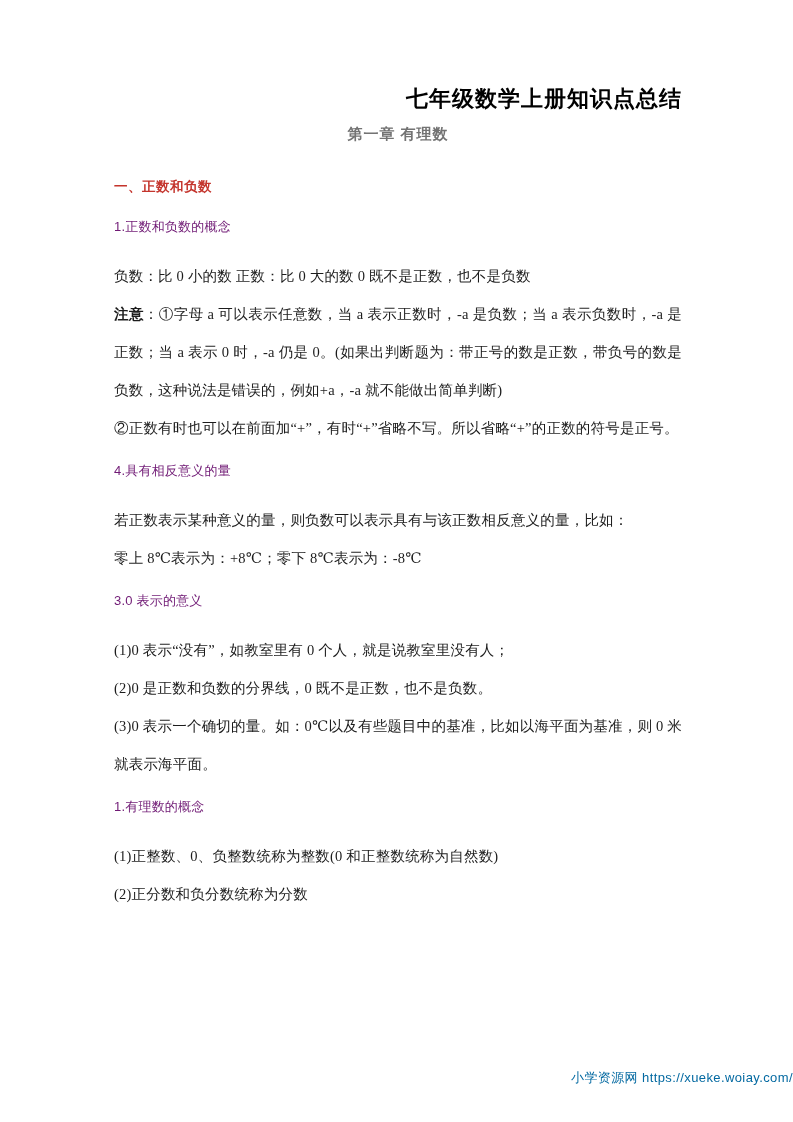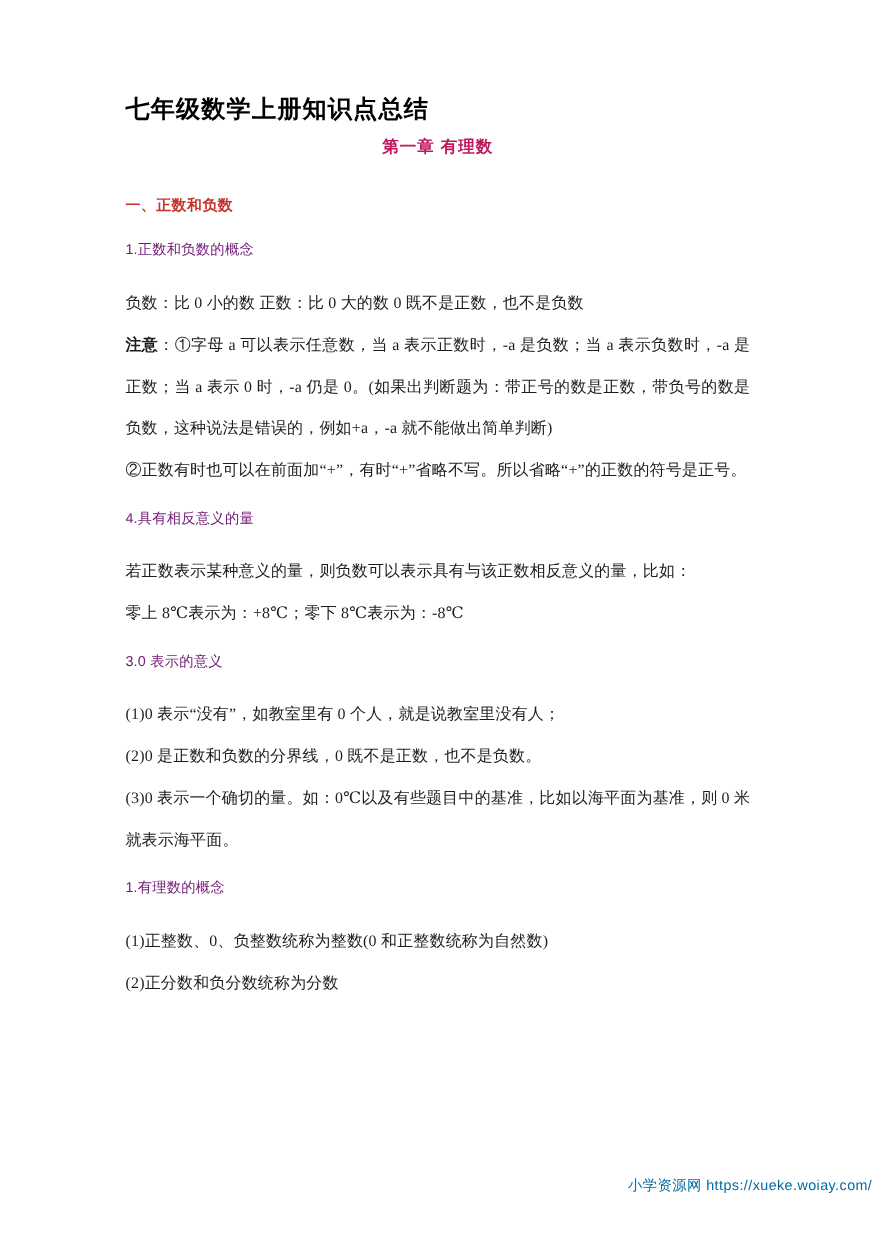--- a/index.html
+++ b/index.html
@@ -30,30 +30,30 @@
     top: 84px;
     width: 568px;
   }
 
   
   .doc-title {
     font-family: "Liberation Sans", "DejaVu Sans", sans-serif;
     font-size: 22px;
     font-weight: bold;
     color: #000000;
-    text-align: left;
+    text-align: right;
     letter-spacing: 1px;
     margin: 0 0 9px 0;
     line-height: 30px;
   }
   .chapter-title {
     font-family: "Liberation Sans", "DejaVu Sans", sans-serif;
     font-size: 15px;
     font-weight: bold;
-    color: #be185d;
+    color: #737373;
     text-align: center;
     letter-spacing: 1px;
     margin: 0 0 24px 0;
     line-height: 22px;
   }
   .section-heading {
     font-family: "Liberation Sans", "DejaVu Sans", sans-serif;
     font-size: 13.5px;
     font-weight: bold;
     letter-spacing: 0.5px;

